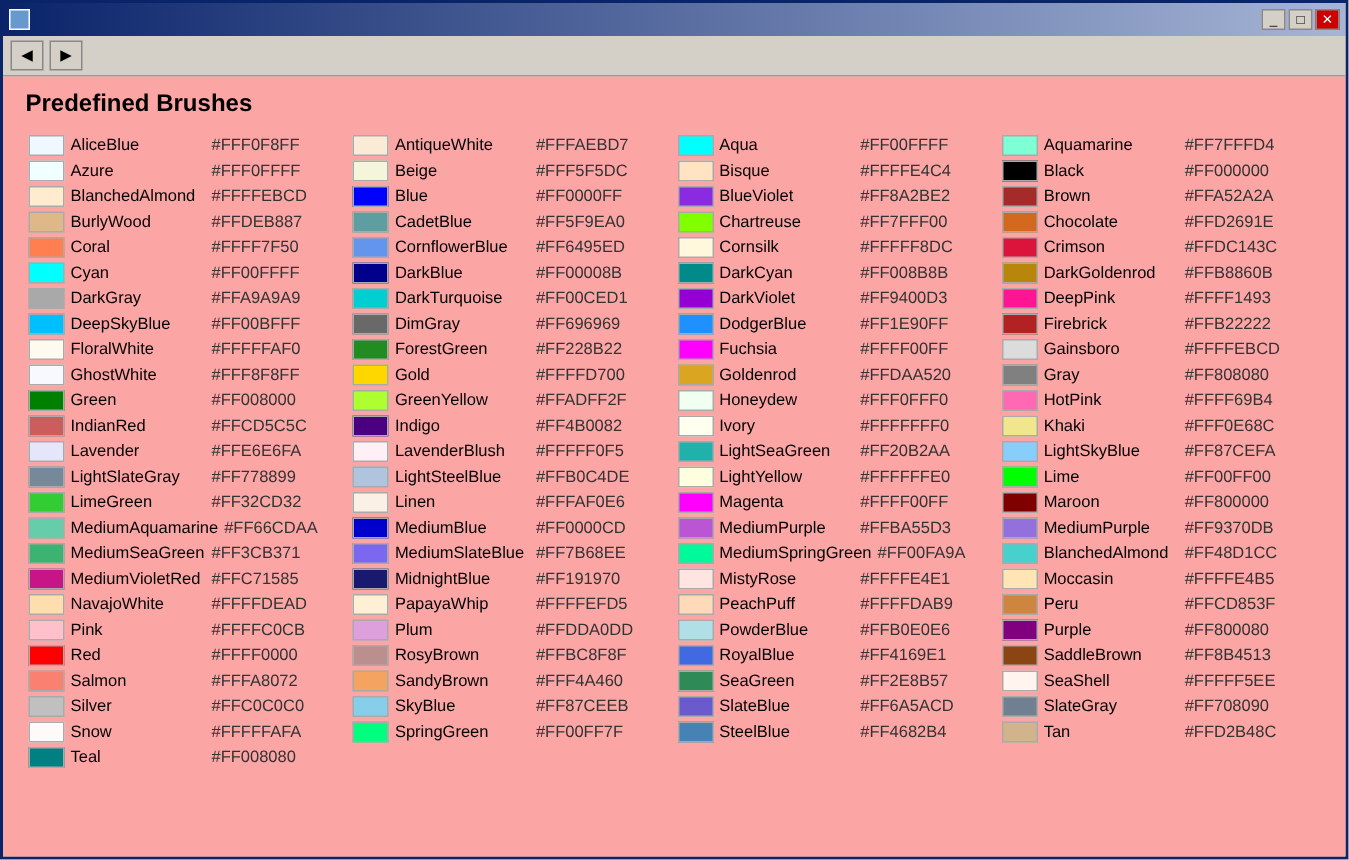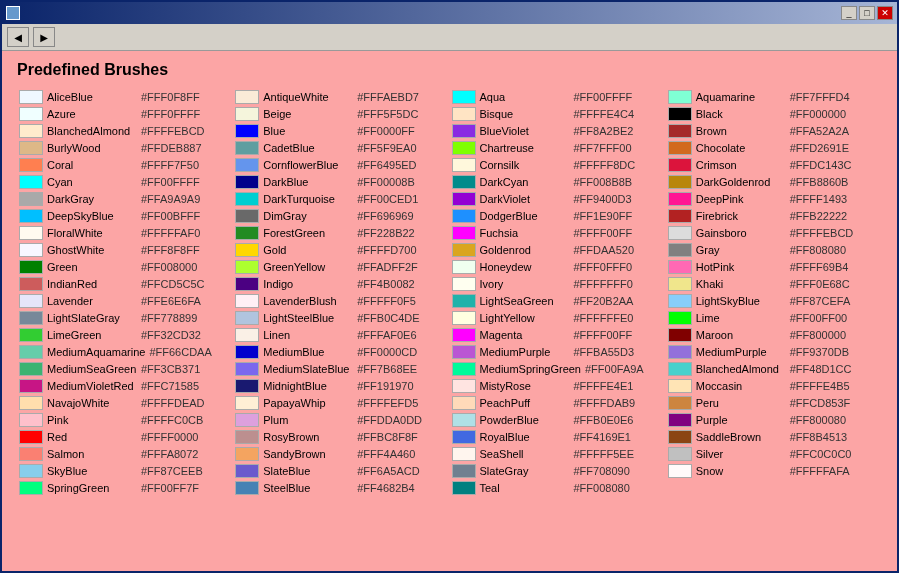--- a/index.html
+++ b/index.html
@@ -563,20 +563,25 @@
           <div class="color-swatch" style="background-color: rgb(250, 128, 114);"></div>
           <span class="color-name">Salmon</span>
           <span class="color-hex">#FFFA8072</span>
         </div>
         <div class="color-entry">
           <div class="color-swatch" style="background-color: rgb(244, 164, 96);"></div>
           <span class="color-name">SandyBrown</span>
           <span class="color-hex">#FFF4A460</span>
         </div>
         <div class="color-entry">
+          <div class="color-swatch" style="background-color: rgb(46, 139, 87);"></div>
+          <span class="color-name">SeaGreen</span>
+          <span class="color-hex">#FF2E8B57</span>
+        </div>
+        <div class="color-entry">
           <div class="color-swatch" style="background-color: rgb(255, 245, 238);"></div>
           <span class="color-name">SeaShell</span>
           <span class="color-hex">#FFFFF5EE</span>
         </div>
         <div class="color-entry">
           <div class="color-swatch" style="background-color: rgb(192, 192, 192);"></div>
           <span class="color-name">Silver</span>
           <span class="color-hex">#FFC0C0C0</span>
         </div>
         <div class="color-entry">
@@ -601,20 +606,25 @@
         </div>
         <div class="color-entry">
           <div class="color-swatch" style="background-color: rgb(0, 255, 127);"></div>
           <span class="color-name">SpringGreen</span>
           <span class="color-hex">#FF00FF7F</span>
         </div>
         <div class="color-entry">
           <div class="color-swatch" style="background-color: rgb(70, 130, 180);"></div>
           <span class="color-name">SteelBlue</span>
           <span class="color-hex">#FF4682B4</span>
+        </div>
+        <div class="color-entry">
+          <div class="color-swatch" style="background-color: rgb(210, 180, 140);"></div>
+          <span class="color-name">Tan</span>
+          <span class="color-hex">#FFD2B48C</span>
         </div>
         <div class="color-entry">
           <div class="color-swatch" style="background-color: rgb(0, 128, 128);"></div>
           <span class="color-name">Teal</span>
           <span class="color-hex">#FF008080</span>
         </div>
       </div>
   </div>
 </div>
 

